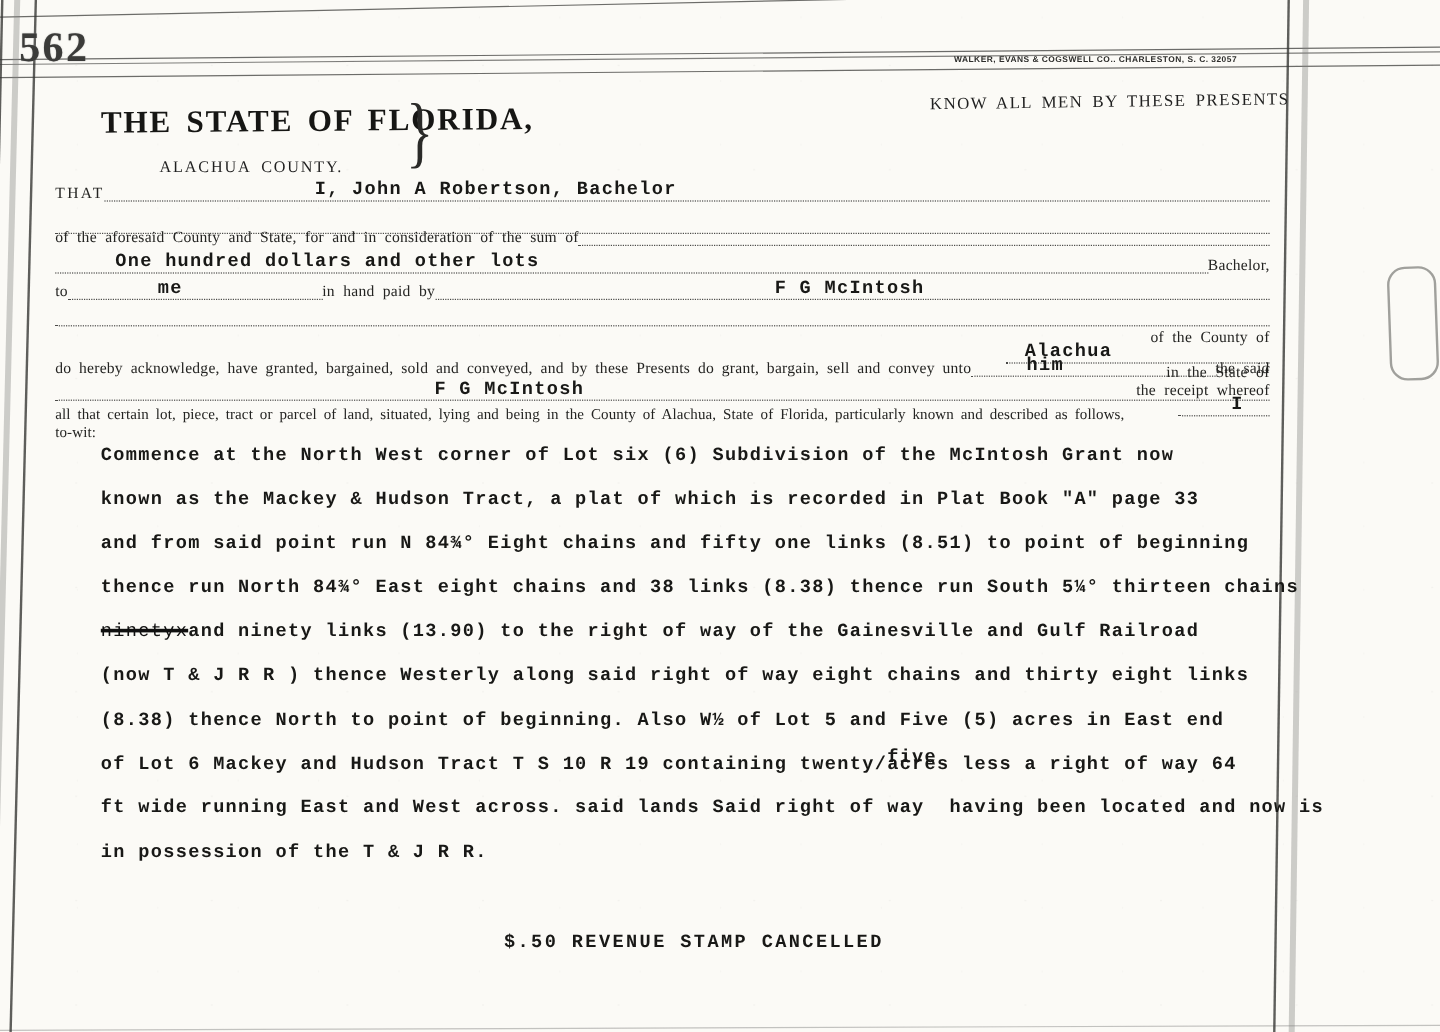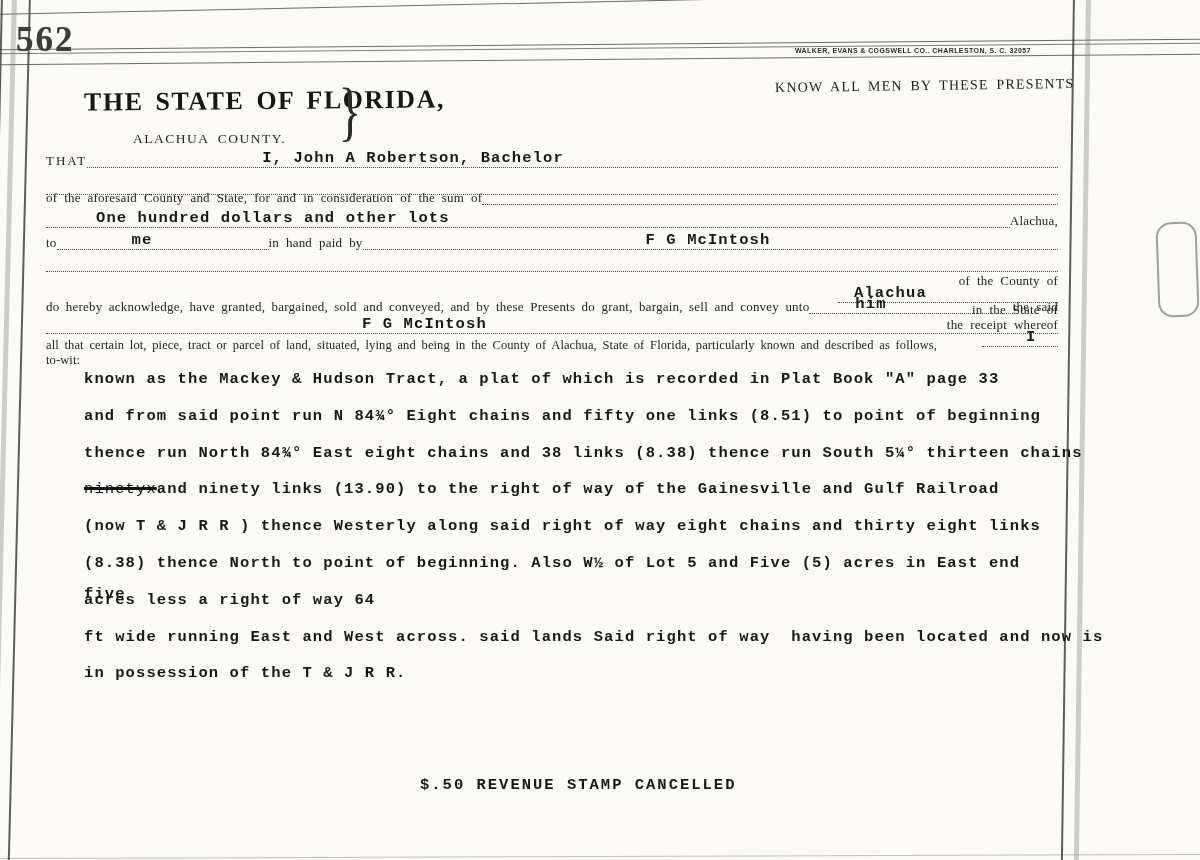--- a/index.html
+++ b/index.html
@@ -96,21 +96,21 @@
 
   <div class="row" style="top:187px;">
     <span class="lbl printed">of the aforesaid County and State, for and in consideration of the sum of</span>
     <span class="dots"></span>
   </div>
 
   <div class="row" style="top:210px;">
     <span class="dots">
       <span class="overlay typed" style="left:50px;">One hundred dollars and other lots</span>
     </span>
-    <span class="lbl printed">Alachua,</span>
+    <span class="lbl printed">Bachelor,</span>
   </div>
 
   <div class="row" style="top:232px;">
     <span class="lbl printed">to</span>
     <span class="dots fix" style="width:212px;">
       <span class="overlay typed" style="left:52px;margin-left:23px;">me</span>
     </span>
     <span class="lbl printed">in hand paid by</span>
     <span class="dots">
       <span class="overlay typed" style="left:283px;">F G McIntosh</span>
@@ -149,26 +149,27 @@
       <span class="overlay typed" style="left:316px;">F G McIntosh</span>
     </span>
   </div>
 
   <div class="descintro">
     <div>all that certain lot, piece, tract or parcel of land, situated, lying and being in the County of Alachua, State of Florida, particularly known and described as follows,</div>
     <div>to-wit:</div>
   </div>
 
   <div class="para">
+    <div class="typedline">Commence at the North West corner of Lot six (6) Subdivision of the McIntosh Grant now</div>
     <div class="typedline">known as the Mackey &amp; Hudson Tract, a plat of which is recorded in Plat Book "A" page 33</div>
     <div class="typedline">and from said point run N 84¾° Eight chains and fifty one links (8.51) to point of beginning</div>
     <div class="typedline">thence run North 84¾° East eight chains and 38 links (8.38) thence run South 5¼° thirteen chains</div>
     <div class="typedline"><span class="struck">ninetyx</span><span>and ninety links (13.90) to the right of way of the Gainesville and Gulf Railroad</span></div>
     <div class="typedline">(now T &amp; J R R ) thence Westerly along said right of way eight chains and thirty eight links</div>
     <div class="typedline">(8.38) thence North to point of beginning. Also W½ of Lot 5 and Five (5) acres in East end</div>
-    <div class="typedline"><span class="insert-wrap"><span class="insert-word">five</span><span>acres less a right of way 64</span></span></div>
+    <div class="typedline"><span>of Lot 6 Mackey and Hudson Tract T S 10 R 19 containing twenty/</span><span class="insert-wrap"><span class="insert-word">five</span><span>acres less a right of way 64</span></span></div>
     <div class="typedline">ft wide running East and West across. said lands Said right of way  having been located and now is</div>
     <div class="typedline">in possession of the T &amp; J R R.</div>
   </div>
 
   <div class="stamp typed">$.50 REVENUE STAMP CANCELLED</div>
 
 </div>
 
 </body></html>

